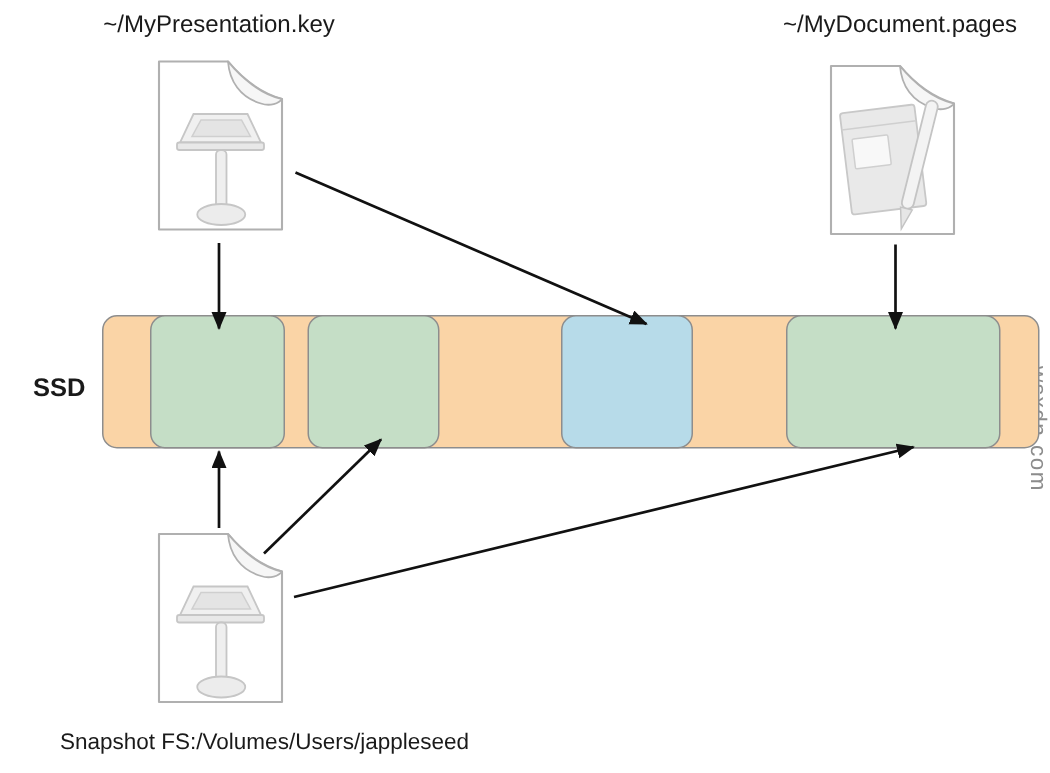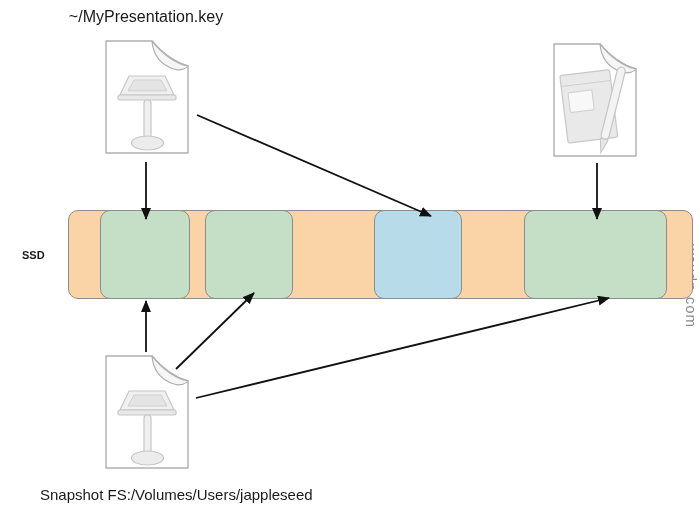--- a/index.html
+++ b/index.html
@@ -2,21 +2,21 @@
 <html><head>
 <meta charset="utf-8">
 <style>
   html,body{margin:0;padding:0;background:#fff;}
   #stage{
     position:relative;width:700px;height:515px;background:#ffffff;
     font-family:"Liberation Sans","DejaVu Sans",sans-serif;overflow:hidden;
   }
   .lbl{position:absolute;color:#1a1a1a;white-space:nowrap;}
   .file-label{font-size:16px;transform:translateX(-50%);}
-  .ssd-label{font-size:11px;font-weight:bold;}
+  .ssd-label{font-size:17px;font-weight:bold;}
   .snapshot-label{font-size:15px;}
   .watermark{
     position:absolute;left:653px;top:274px;width:76px;height:16px;line-height:16px;
     text-align:center;font-size:15px;letter-spacing:1px;color:#8c8c8c;
     transform:rotate(90deg);
   }
   .bar{
     position:absolute;left:68px;top:210px;width:625px;height:89px;
     background:var(--c-bar,#fad4a6);
     border:1px solid var(--c-outline,#8d8d8d);border-radius:10px;box-sizing:border-box;
@@ -33,20 +33,21 @@
   #g3{left:524px;width:143px;}
   svg.overlay{position:absolute;left:0;top:0;pointer-events:none;}
 </style>
 </head>
 <body>
 
 <div id="stage" style="--c-bar: #fad4a6; --c-green: #c5dec6; --c-blue: #b7dbe9; --c-outline: #8d8d8d; --c-arrow: #111111;">
 
   <div class="lbl file-label" style="left:146px;top:8px;">~/MyPresentation.key</div>
 
+  <div class="lbl file-label" style="left:600px;top:8px;">~/MyDocument.pages</div>
 
   <div class="lbl ssd-label" style="left:22px;top:249px;">SSD</div>
 
   <div class="lbl snapshot-label" style="left:8px;top:486px;margin-left:32px;">Snapshot FS:/Volumes/Users/jappleseed</div>
 
   <div class="watermark">wsxdn.com</div>
 
   <div class="bar"></div>
   <div class="block block-green" id="g1"></div>
   <div class="block block-green" id="g2"></div>

